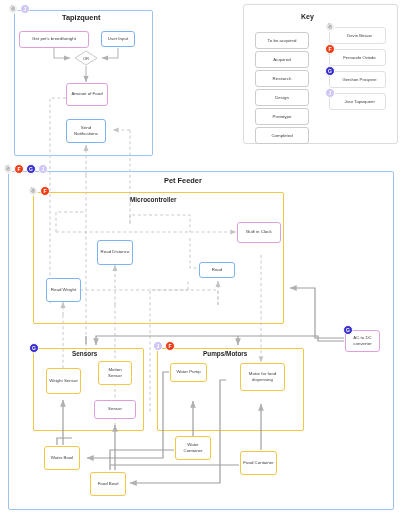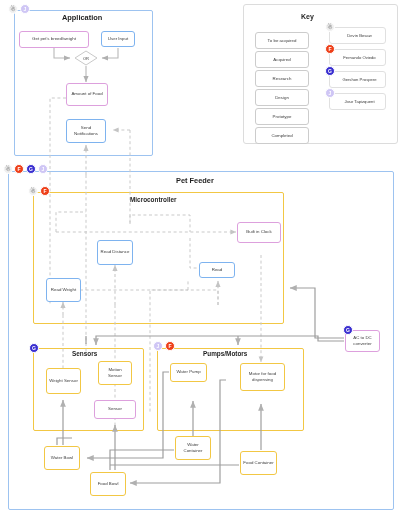--- a/index.html
+++ b/index.html
@@ -101,28 +101,28 @@
       </div>
     <div class="av av-g" style="left:81px;top:61px;">
         <span>G</span>
       </div>
     <div class="av av-j" style="left:81px;top:83px;">
         <span>J</span>
       </div>
   </div>
 
   <div class="group g-app" style="left:14px;top:10px;width:139px;height:146px;"></div>
-  <div class="g-title" style="left:62px;top:13px;">Application</div>
+  <div class="g-title" style="left:62px;top:13px;">Tapizquent</div>
   <div class="av av-d" style="left:8px;top:4px;">
       <span class="dglyph">☃</span>
     </div>
   <div class="av av-j" style="left:20px;top:4px;">J</div>
 
   <div class="group g-feeder" style="left:8px;top:171px;width:386px;height:339px;"></div>
-  <div class="g-title" style="left:176px;top:176px;">Pet Feeder</div>
+  <div class="g-title" style="left:164px;top:176px;">Pet Feeder</div>
   <div class="av av-d" style="left:3px;top:164px;">
       <span class="dglyph">☃</span>
     </div>
   <div class="av av-f" style="left:14px;top:164px;">F</div>
   <div class="av av-g" style="left:26px;top:164px;">G</div>
   <div class="av av-j" style="left:38px;top:164px;">J</div>
 
   <div class="group g-micro" style="left:33px;top:192px;width:251px;height:132px;"></div>
   <div class="g-title sm" style="left:130px;top:196px;">Microcontroller</div>
   <div class="av av-d" style="left:28px;top:186px;">

